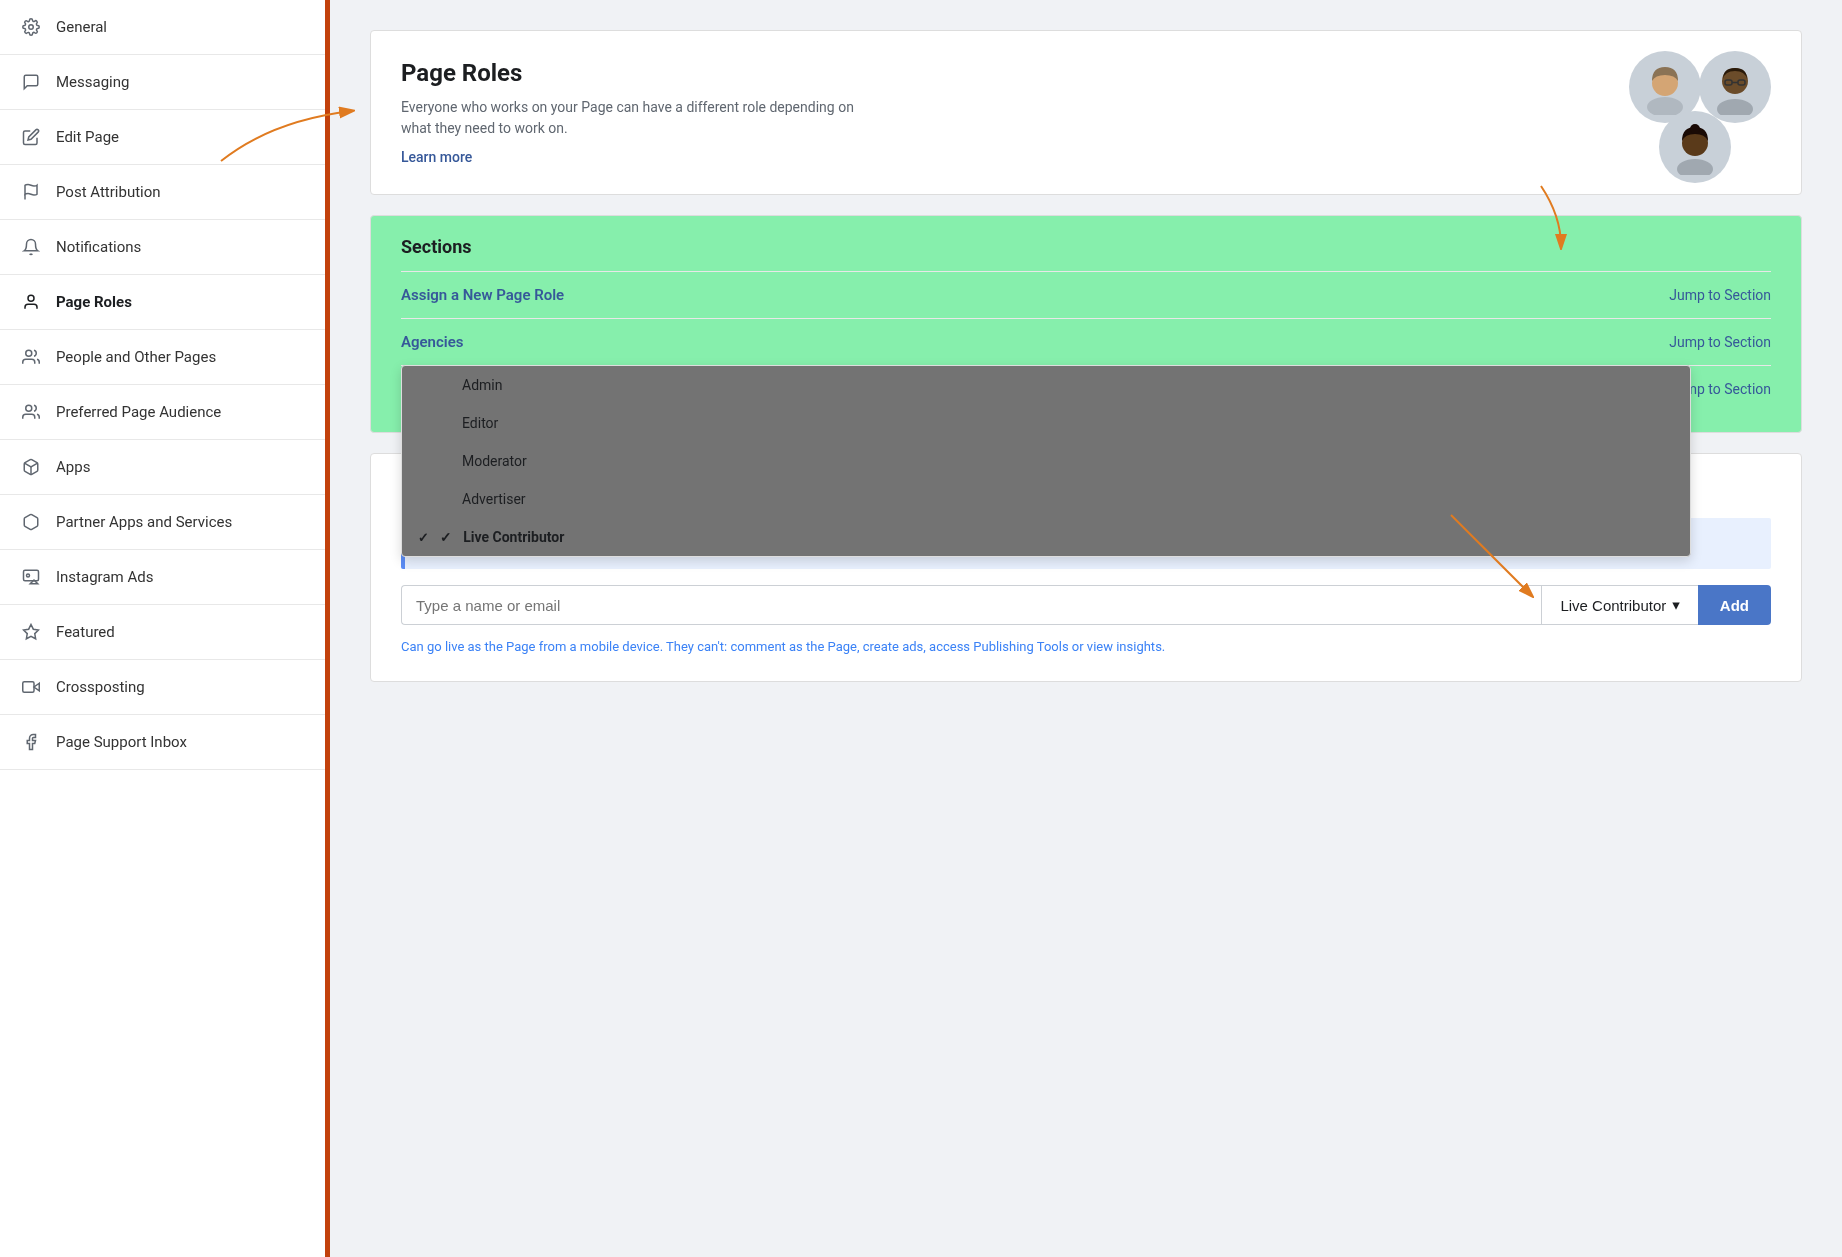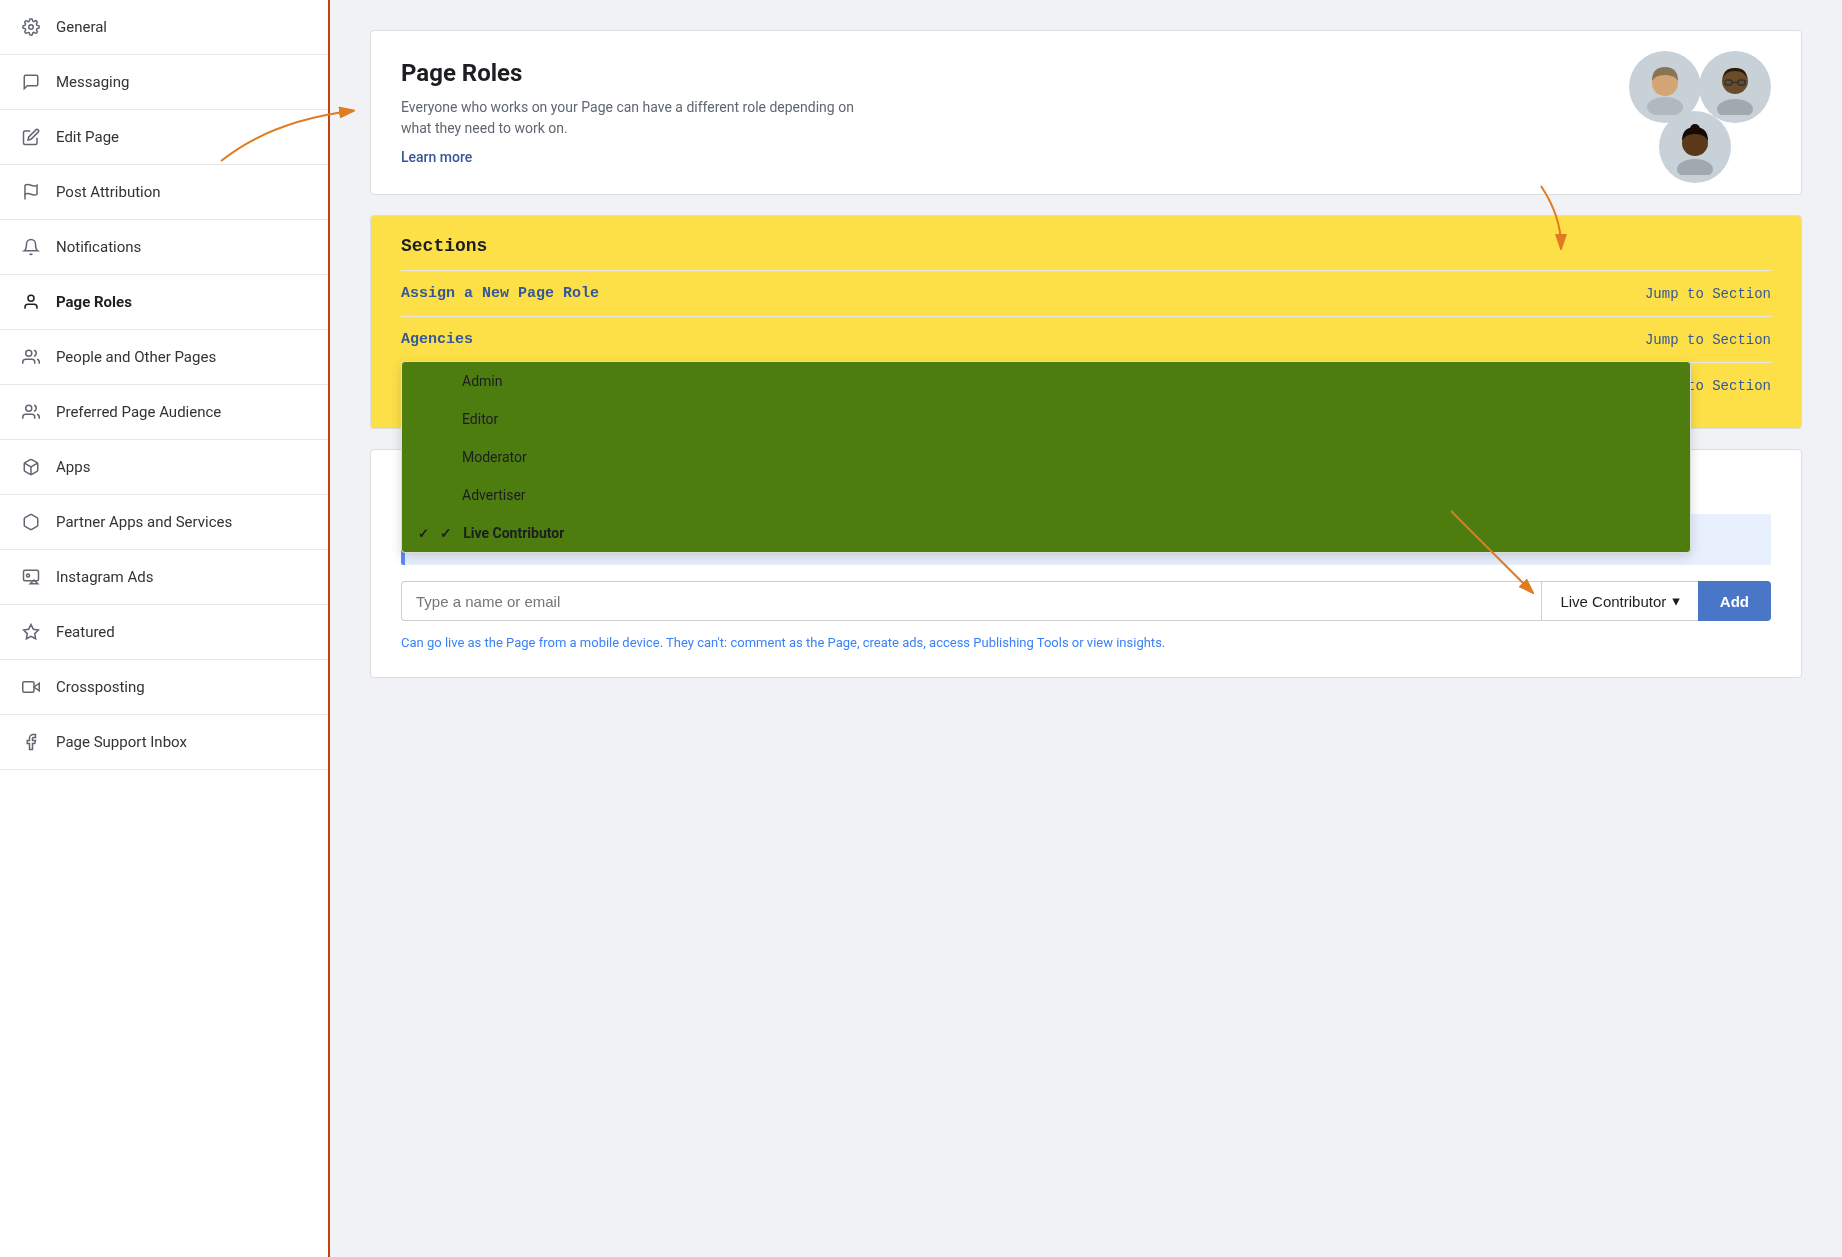--- a/index.html
+++ b/index.html
@@ -8,21 +8,21 @@
       background: #f0f2f5;
       display: flex;
       min-height: 100vh;
     }
 
     
     .sidebar {
       width: 330px;
       min-width: 330px;
       background: #fff;
-      border-right: 2px solid #c2410c;
+      border-right: 5px solid #c2410c;
       padding-top: 0;
     }
     .sidebar-item {
       display: flex;
       align-items: center;
       padding: 16px 20px;
       border-bottom: 1px solid #e8e8e8;
       cursor: pointer;
       font-size: 15px;
       color: #333;
@@ -101,26 +101,25 @@
       align-items: center;
       justify-content: center;
       overflow: hidden;
     }
     .avatar-circle:nth-child(1) { top: 0; right: 70px; }
     .avatar-circle:nth-child(2) { top: 0; right: 0; }
     .avatar-circle:nth-child(3) { top: 60px; right: 40px; }
 
     
     .sections-block {
-      background: #fde047;
+      background: #86efac;
       border-radius: 4px;
       padding: 20px 30px;
       margin-bottom: 20px;
       border: 1px solid #ddd;
-      font-family: Liberation Mono, monospace;
     }
     .sections-title {
       font-size: 18px;
       font-weight: 700;
       color: #1c1e21;
       margin-bottom: 14px;
     }
     .section-row {
       display: flex;
       align-items: center;
@@ -227,21 +226,21 @@
 
     .desc-text {
       font-size: 13px;
       color: #3b82f6;
       line-height: 1.5;
     }
 
     
     .dropdown-menu {
       position: absolute;
-      background: #4d7c0f;
+      background: #737373;
       border: 1px solid #ddd;
       border-radius: 4px;
       box-shadow: 0 4px 12px rgba(0,0,0,0.15);
       z-index: 100;
       min-width: 180px;
       top: 0;
       left: 0;
     }
     .dropdown-item {
       padding: 11px 16px;

